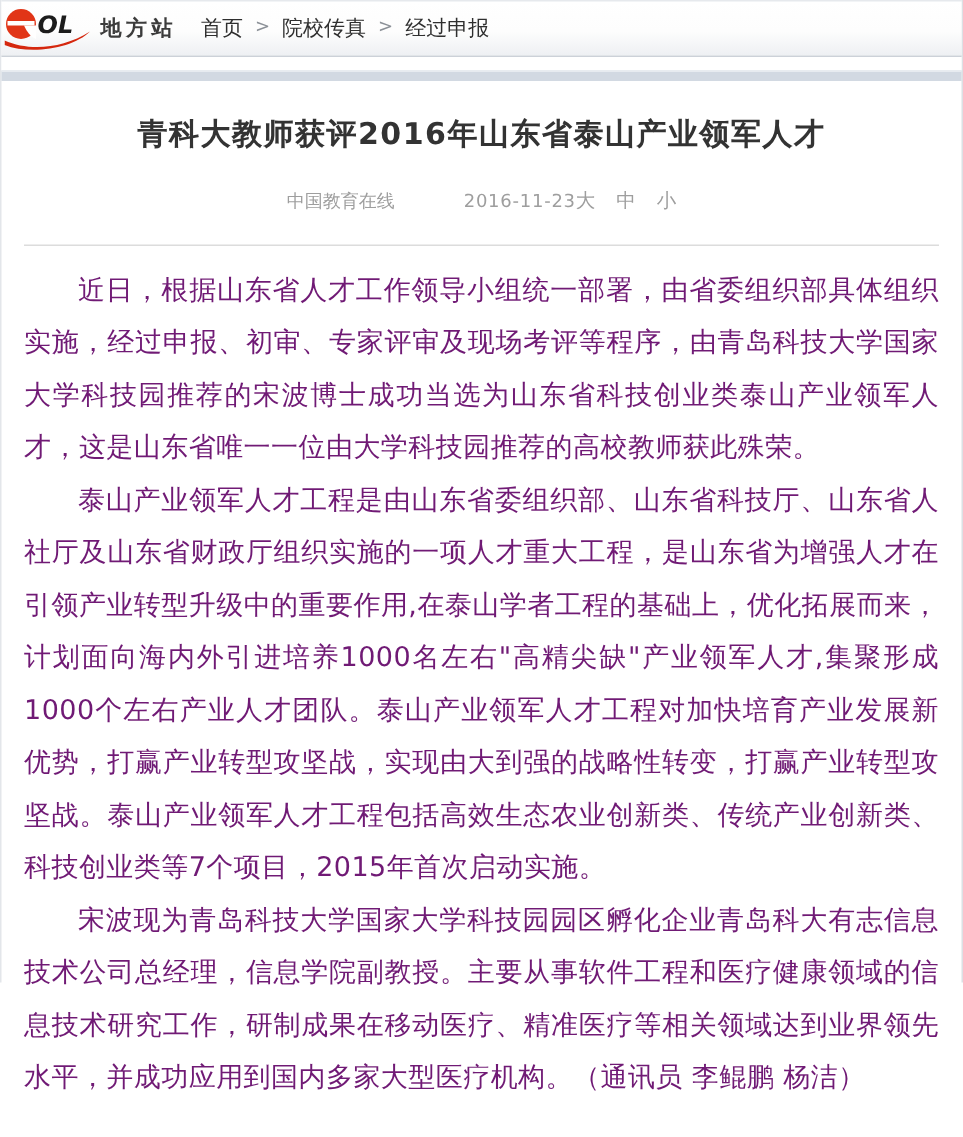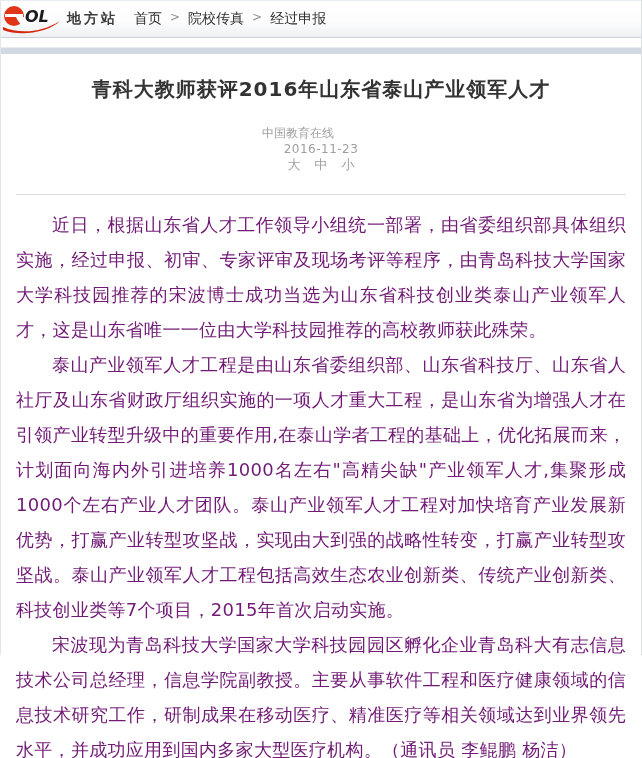--- a/index.html
+++ b/index.html
@@ -69,21 +69,20 @@
     margin-top: 2px;
     margin-bottom: 22px;
   }
   .article-meta {
     display: flex;
     justify-content: center;
     align-items: center;
     font-size: 12px;
     color: #9e9e9e;
     margin-bottom: 20px;
-    flex-direction: column;
   }
   .meta-source { margin-right: 46px; }
   .meta-date { letter-spacing: 0.5px; }
   .font-size-controls { display: flex; gap: 14px; font-size: 13px; }
   .font-size-controls .fs-btn { cursor: pointer; color: #9e9e9e; }
   .divider {
     border: none;
     border-top: 1px solid #dcdcdc;
     margin: 0 0 8px 0;
   }

